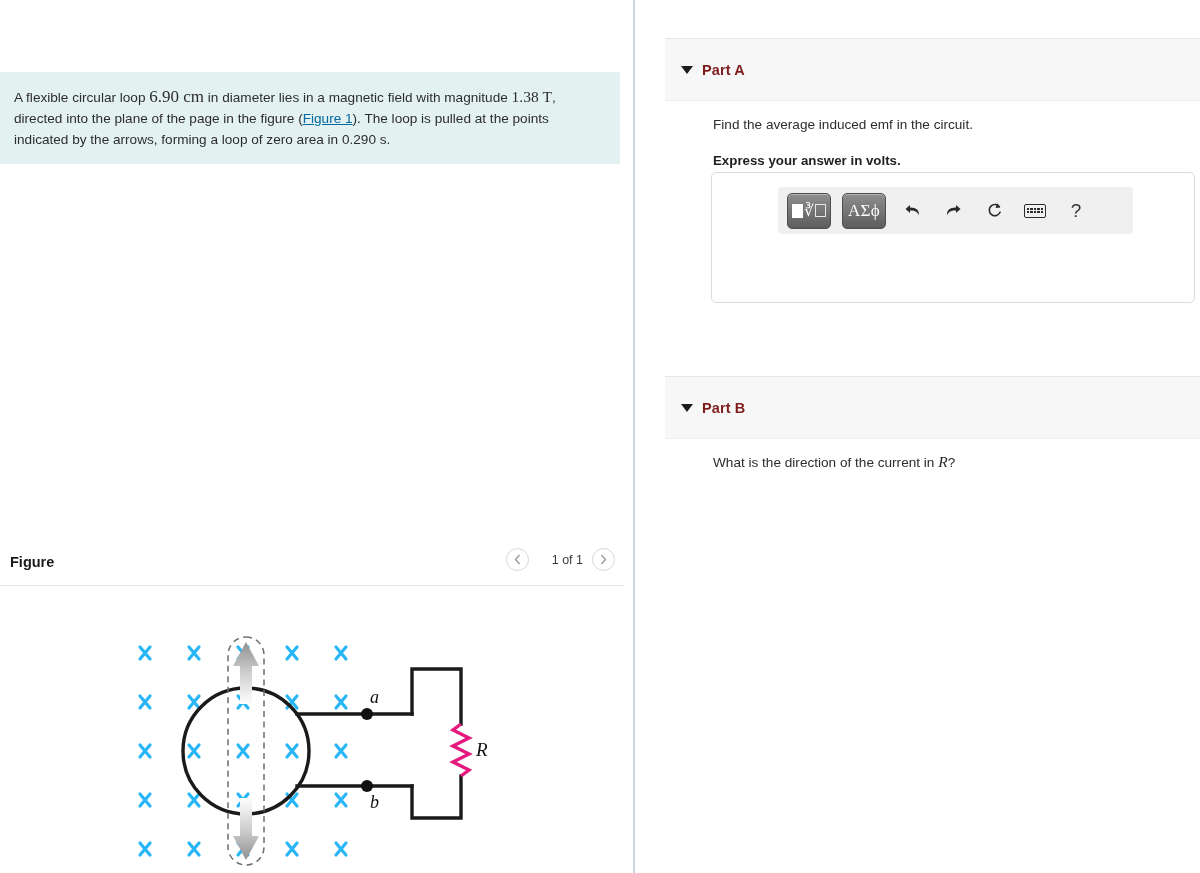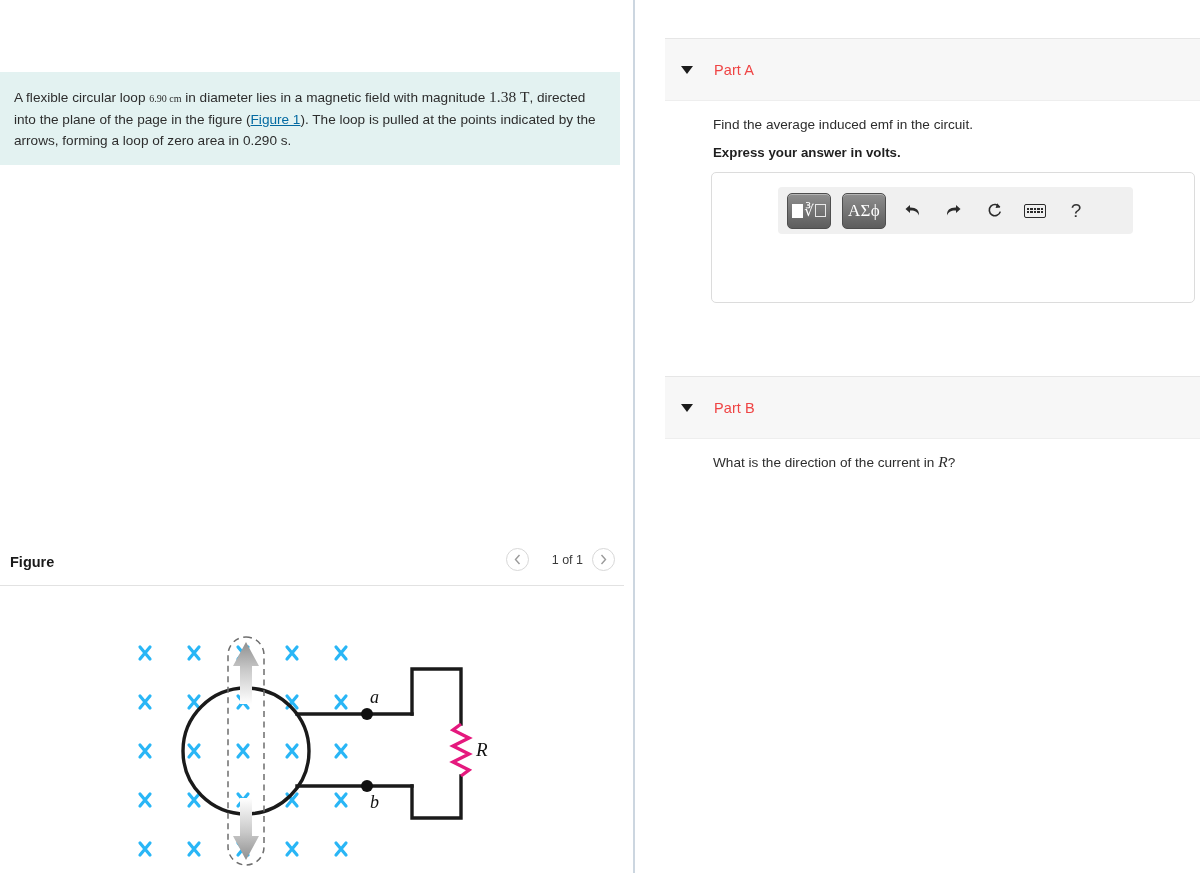--- a/index.html
+++ b/index.html
@@ -26,21 +26,21 @@
   .problem-box{
     position:absolute; left:0; top:72px; width:620px; min-height:84px;
     background:#e3f2f1;
     padding:14px 22px 14px 14px;
   }
   .problem-text{
     font-size:13.6px; line-height:21px; color:#2d2d2d;
   }
   .problem-text .mlink{ color:#0369a1; text-decoration:underline; cursor:pointer; }
   .mserif{ font-family:"Liberation Serif", serif; font-size:15.5px; }
-  .munit{ font-family:"Liberation Serif", serif; font-size:10px; }
+  .munit{ font-family:"Liberation Serif", serif; font-size:17px; }
 
   
   .figure-header{
     position:absolute; left:0; top:540px; width:628px; height:44px;
     display:flex; align-items:center;
   }
   .figure-title{
     font-size:14.5px; font-weight:bold; color:#1a1a1a; padding-left:10px;
   }
   .fig-nav{
@@ -68,21 +68,21 @@
     position:absolute; left:30px; width:565px; height:63px;
     background:#f7f7f7; border-top:1px solid #e6e6e6; border-bottom:1px solid #eeeeee;
     display:flex; align-items:center;
   }
   .caret{
     margin-left:16px; width:0; height:0;
     border-left:6px solid transparent; border-right:6px solid transparent;
     border-top:8px solid #1c1c1c; cursor:pointer;
   }
   .part-label{
-    margin-left:21px; font-size:14.5px; font-weight:normal; color:#ef4444; letter-spacing:.1px;
+    margin-left:9px; font-size:14.5px; font-weight:bold; color:#7f1d1d; letter-spacing:.1px;
   }
 
   .qtext{
     position:absolute; left:78px; font-size:13.6px; color:#2d2d2d; line-height:20px;
   }
   .qbold{
     position:absolute; left:78px; font-size:13.3px; font-weight:bold; color:#1f1f1f;
   }
 
   
@@ -249,21 +249,21 @@
   </div>
 
   <div class="right-panel">
 
     <div class="part-band" style="top:38px;">
       <div class="caret"></div>
       <div class="part-label">Part A</div>
     </div>
 
     <div class="qtext" style="top:115px;">Find the average induced emf in the circuit.</div>
-    <div class="qbold" style="top:145px;">Express your answer in volts.</div>
+    <div class="qbold" style="top:153px;">Express your answer in volts.</div>
 
     <div class="ans-box">
       <div class="mathbar">
         <div class="gbtn">
           <span class="tmpl-ico">
             <span class="tmpl-sq"></span>
               <span class="tmpl-rt">∛</span>
               <span class="tmpl-bx"></span>
           </span>
         </div>

